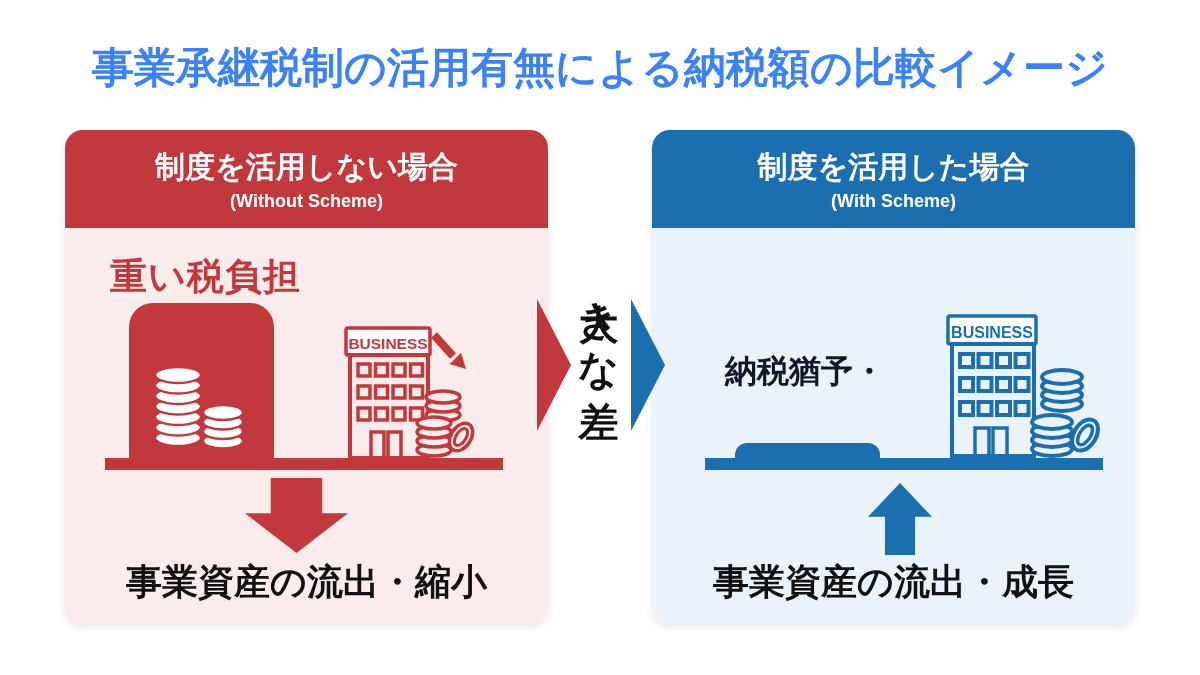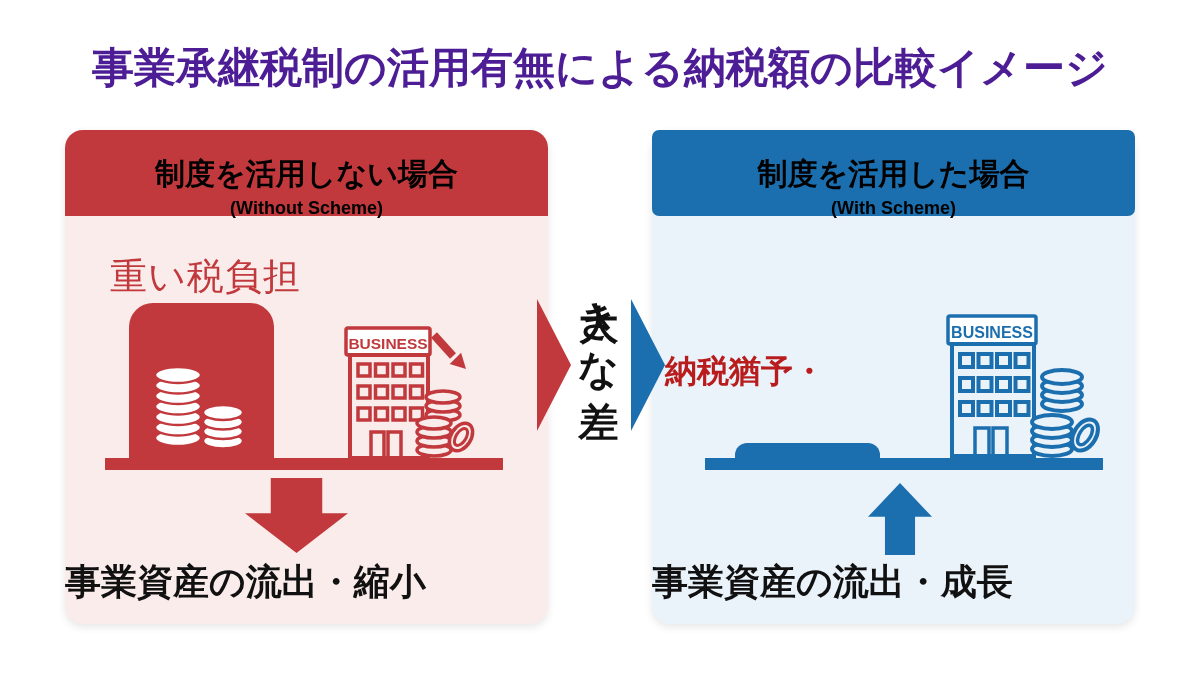--- a/index.html
+++ b/index.html
@@ -5,48 +5,48 @@
   html,body{margin:0;padding:0;}
   body{
     width:1200px;height:675px;background:#ffffff;overflow:hidden;
     font-family:"Liberation Sans","DejaVu Sans",sans-serif;
     position:relative;
   }
   .canvas{position:absolute;left:0;top:0;width:1200px;height:675px;}
 
   .title{
     position:absolute;left:0;right:0;top:40px;margin:0;
-    text-align:center;font-size:42px;font-weight:900;color:#4c1d95;
+    text-align:center;font-size:42px;font-weight:900;color:#3b82f6;
     letter-spacing:0px;
   }
 
   .panel{
     position:absolute;top:130px;width:483px;height:494px;
     border-radius:18px;z-index:1;
     box-shadow:0 3px 8px rgba(0,0,0,0.10);
   }
   .panel.left{left:65px;background:#faeceb;}
   .panel.right{left:652px;background:#eaf2fa;}
 
   .panel-header{
-    position:absolute;left:0;top:0;width:100%;height:86px;
-    border-radius:18px 18px 0 0;text-align:center;color:#000000;
-    box-sizing:border-box;padding-top:25px;
+    position:absolute;left:0;top:0;width:100%;height:98px;
+    border-radius:18px 18px 0 0;text-align:center;color:#ffffff;
+    box-sizing:border-box;padding-top:18px;
   }
   .panel.left .panel-header{background:#c2393d;}
-  .panel.right .panel-header{background:#1c6fae;border-radius:7px;}
+  .panel.right .panel-header{background:#1c6fae;}
   .header-title{font-size:30px;font-weight:800;line-height:38px;}
   .header-subtitle{font-size:18px;font-weight:700;line-height:30px;}
 
   .panel-body{position:absolute;left:0;top:98px;width:100%;height:396px;}
 
   
   .burden-label{
     position:absolute;left:45px;top:24px;
-    font-size:37px;font-weight:400;color:#c2393d;letter-spacing:1px;
+    font-size:37px;font-weight:700;color:#c2393d;letter-spacing:1px;
   }
   .tax-block{
     position:absolute;left:64px;top:75px;width:145px;height:159px;
     background:#c2393d;border-radius:24px 24px 0 0;
   }
   .tax-block svg{position:absolute;left:0;top:0;}
   .baseline{position:absolute;top:230px;width:398px;height:12px;}
   .baseline.red{left:40px;background:#c2393d;}
   .baseline.blue{left:53px;background:#1c6fae;}
   .building-svg{position:absolute;}
@@ -56,28 +56,28 @@
   .block-arrow{position:absolute;}
   .down-arrow{
     left:180px;top:250px;width:103px;height:75px;background:#c2393d;
     clip-path:polygon(25% 0,75% 0,75% 47%,100% 47%,50% 100%,0 47%,25% 47%);
   }
   .up-arrow{
     left:216px;top:255px;width:64px;height:72px;background:#1c6fae;
     clip-path:polygon(50% 0,100% 47%,73.5% 47%,73.5% 100%,26.5% 100%,26.5% 47%,0 47%);
   }
   .caption{
-    position:absolute;left:0;right:0;top:330px;
+    position:absolute;left:0;right:0;top:330px;text-align:center;
     font-size:36px;font-weight:800;color:#111111;letter-spacing:0px;
   }
 
   
   .relief-label{
-    position:absolute;left:13px;top:124px;width:280px;text-align:left;
-    font-size:32px;font-weight:800;color:#b91c1c;line-height:38px;
+    position:absolute;left:13px;top:124px;width:280px;text-align:center;
+    font-size:32px;font-weight:800;color:#0f172a;line-height:38px;
   }
   .bump{
     position:absolute;left:83px;top:215px;width:145px;height:16px;
     background:#1c6fae;border-radius:12px 12px 0 0;
   }
 
   
   .tri{position:absolute;width:34px;height:132px;z-index:4;
        clip-path:polygon(0 0,100% 50%,0 100%);}
   .tri.red{left:537px;top:299px;background:#c2393d;}

